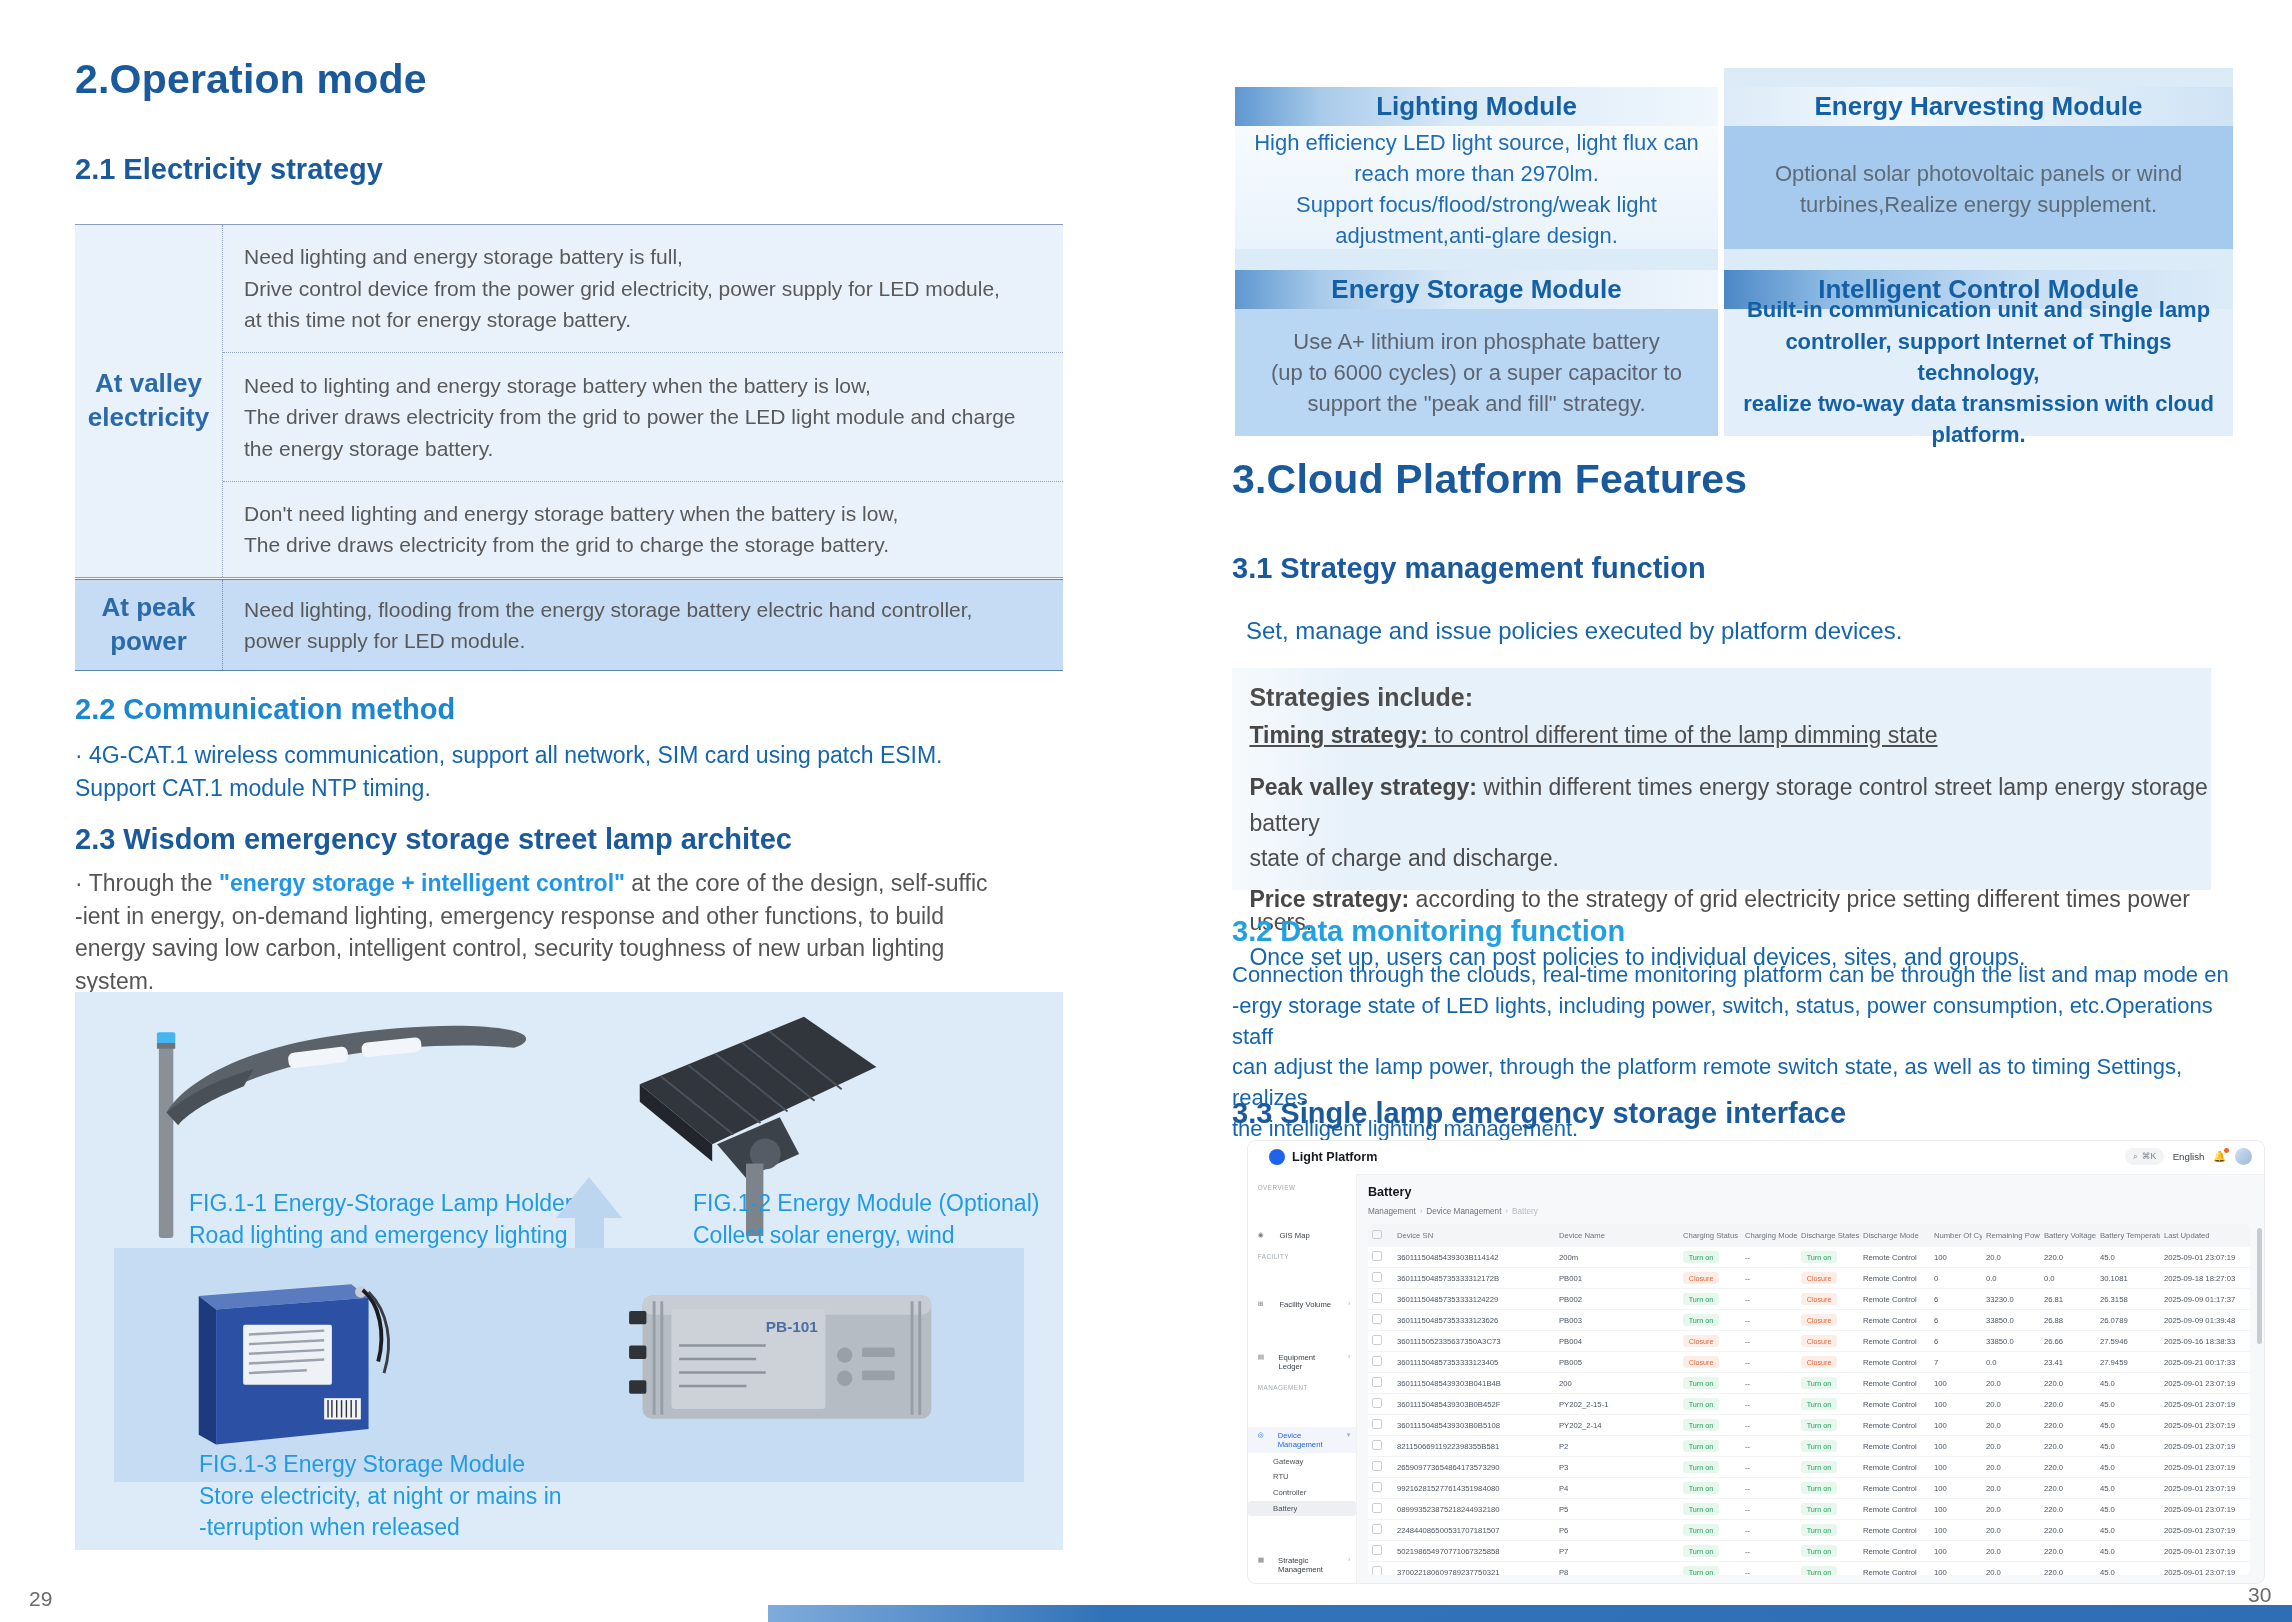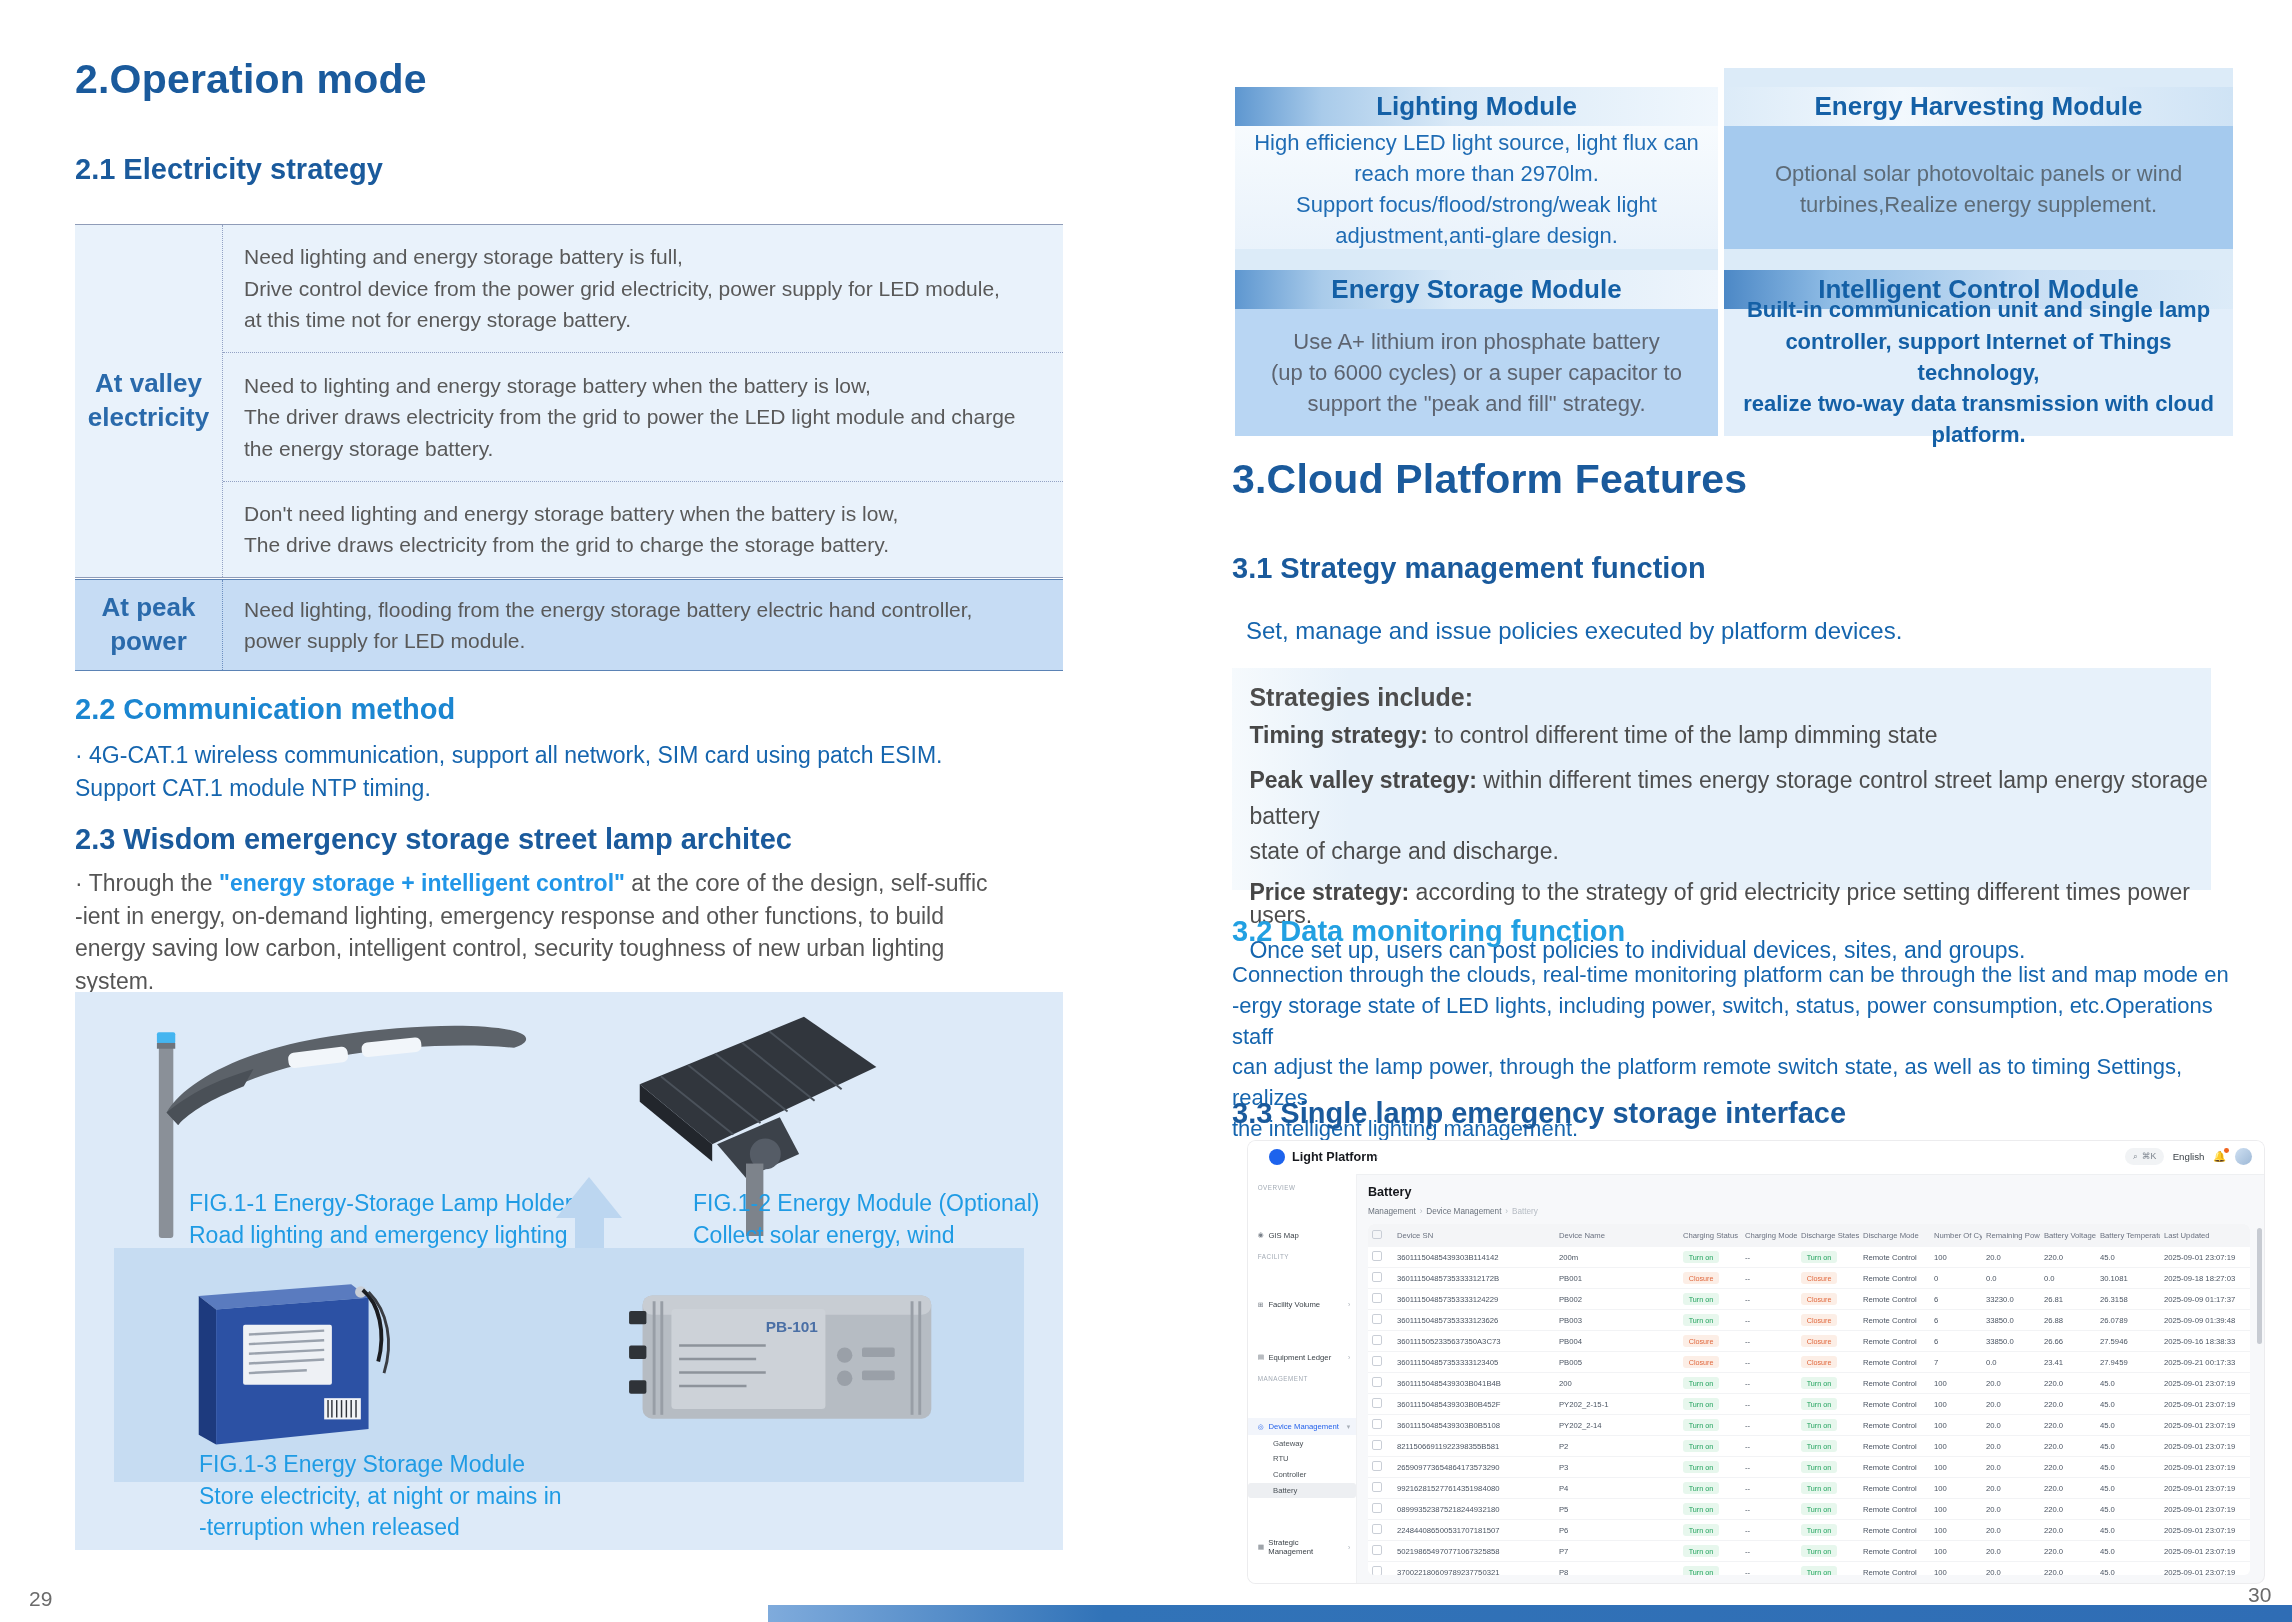--- a/index.html
+++ b/index.html
@@ -56,21 +56,21 @@
   .collapse{position:absolute;left:127px;top:9.7px;font-size:9.7px;color:#9aa3ad;}
   .hdr-right{position:absolute;right:11.6px;top:6.8px;display:flex;align-items:center;gap:8.7px;}
   .search-pill{display:flex;align-items:center;gap:3.9px;background:#f1f3f5;border-radius:9.7px;padding:2.9px 7.7px;
                font-size:8.7px;color:#7a828c;}
   .lang{font-size:9.7px;color:#3c4349;}
   .bell{position:relative;font-size:10.6px;color:#555c64;}
   .bell i{position:absolute;top:-1.9px;right:-2.9px;width:4.8px;height:4.8px;border-radius:50%;background:#f0641e;font-style:normal;}
   .avatar{width:17.4px;height:17.4px;border-radius:50%;background:linear-gradient(135deg,#cfe0f2,#9db8d6);}
   .side{position:absolute;left:0;top:33px;bottom:0;width:108px;background:#ffffff;border-right:1px solid #f0f1f3;}
   .sec-label{margin:9.7px 0 1.9px 9.7px;font-size:6.3px;letter-spacing:0.5px;color:#a2aab4;}
-  .sitem{display:flex;align-items:center;gap:3px;padding:3.9px 5.8px 3.9px 9.7px;font-size:7.7px;color:#3b4248;margin-top:36px;}
+  .sitem{display:flex;gap:14px;padding:3.9px 5.8px 3.9px 9.7px;font-size:7.7px;color:#3b4248;margin-top:36px;}
   .sitem .ic{font-size:6.8px;color:#798089;width:7.7px;}
   .sitem .chev{margin-left:auto;color:#a7aeb7;font-size:6.8px;}
   .sitem.parent-active{color:#2563eb;background:#f2f5fb;}
   .sitem.parent-active .ic{color:#2563eb;}
   .ssub{padding:3.4px 5.8px 3.4px 25px;font-size:7.7px;color:#4b5258;}
   .ssub.active{background:#edeff2;border-radius:2.9px;}
   .shot-main-title{position:absolute;left:120px;top:44px;font-size:12.6px;font-weight:bold;color:#16181d;}
   .crumbs{position:absolute;left:120px;top:66px;font-size:8.2px;color:#6a727c;}
   .crumbs .sep{margin:0 3.9px;color:#b6bcc4;}
   .crumbs .last{color:#b6bcc4;}
@@ -272,21 +272,21 @@
 platform.</div>
     </div>
   </div>
 
   <div class="abs h1blue" style="left:1232px;top:456px;">3.Cloud Platform Features</div>
   <div class="abs h2dark" style="left:1232px;top:552px;">3.1 Strategy management function</div>
   <div class="abs bodyblue" style="left:1246px;top:614px;font-size:24px;">Set, manage and issue policies executed by platform devices.</div>
 
   <div class="abs stratbox" style="left:1232px;top:668px;width:979px;height:222px;padding:17.4px 0 0 17.4px;box-sizing:border-box;">
     <div class="stratline" style="font-size:25px;font-weight:bold;margin-bottom:13.5px;">Strategies include:</div>
-    <div class="stratline" style="margin-bottom:16px;"><b>Timing strategy:</b><span class="pre"> to control different time of the lamp dimming state</span></div>
+    <div class="stratline" style="margin-bottom:23px;text-decoration:underline;"><b>Timing strategy:</b><span class="pre"> to control different time of the lamp dimming state</span></div>
     <div class="stratline" style="margin-bottom:11.6px;line-height:1.55;"><b>Peak valley strategy:</b><span class="pre"> within different times energy storage control street lamp energy storage battery
 state of charge and discharge.</span></div>
     <div class="stratline" style="margin-bottom:11.6px;"><b>Price strategy:</b><span class="pre"> according to the strategy of grid electricity price setting different times power users.</span></div>
     <div class="stratline" style="color:#1565ae;">Once set up, users can post policies to individual devices, sites, and groups.</div>
   </div>
 
   <div class="abs h2cyan" style="left:1232px;top:915px;">3.2 Data monitoring function</div>
   <div class="abs bodyblue pre" style="left:1232px;top:960px;width:1014px;font-size:22px;line-height:1.4;">Connection through the clouds, real-time monitoring platform can be through the list and map mode en
 -ergy storage state of LED lights, including power, switch, status, power consumption, etc.Operations staff
 can adjust the lamp power, through the platform remote switch state, as well as to timing Settings, realizes

